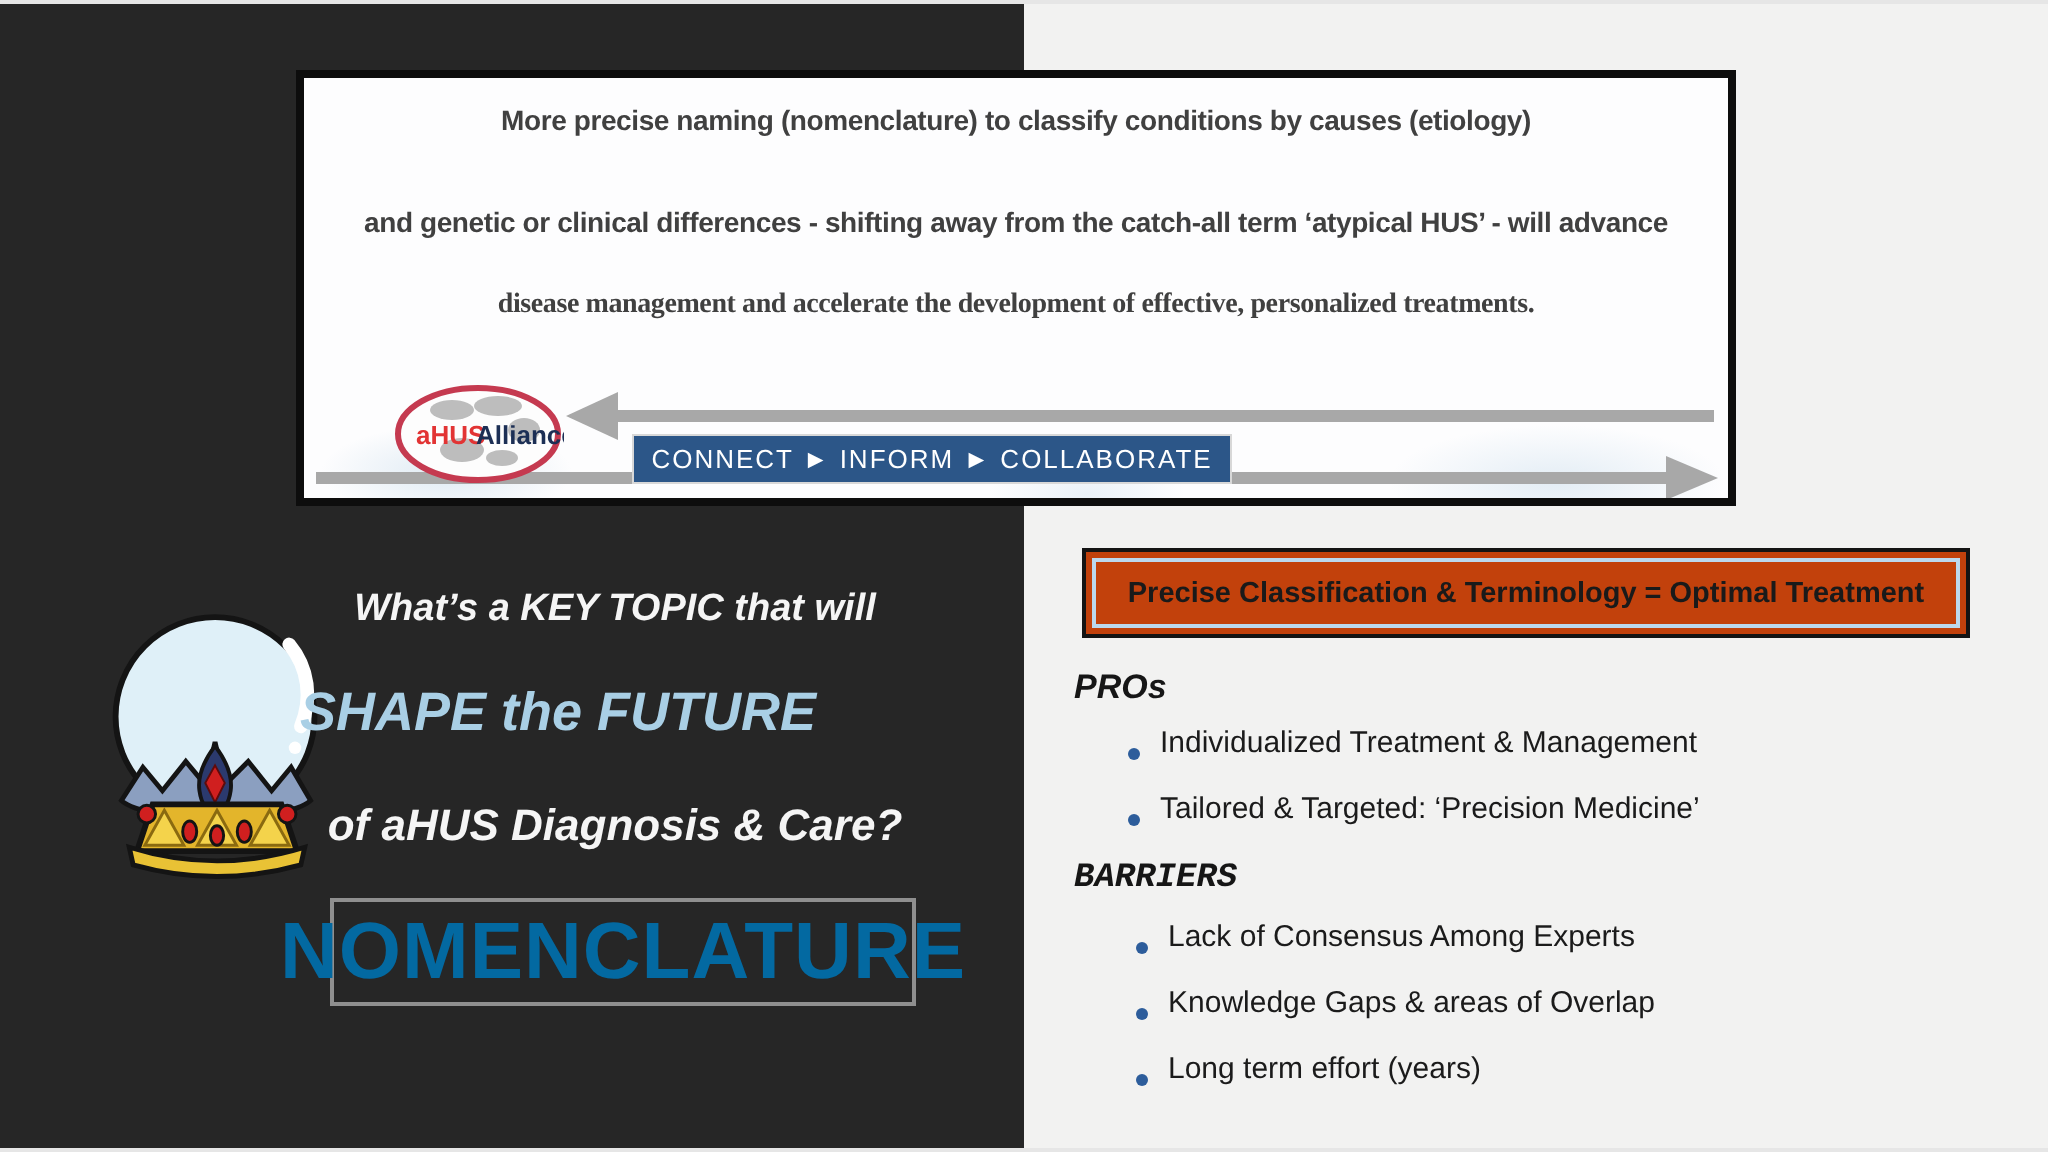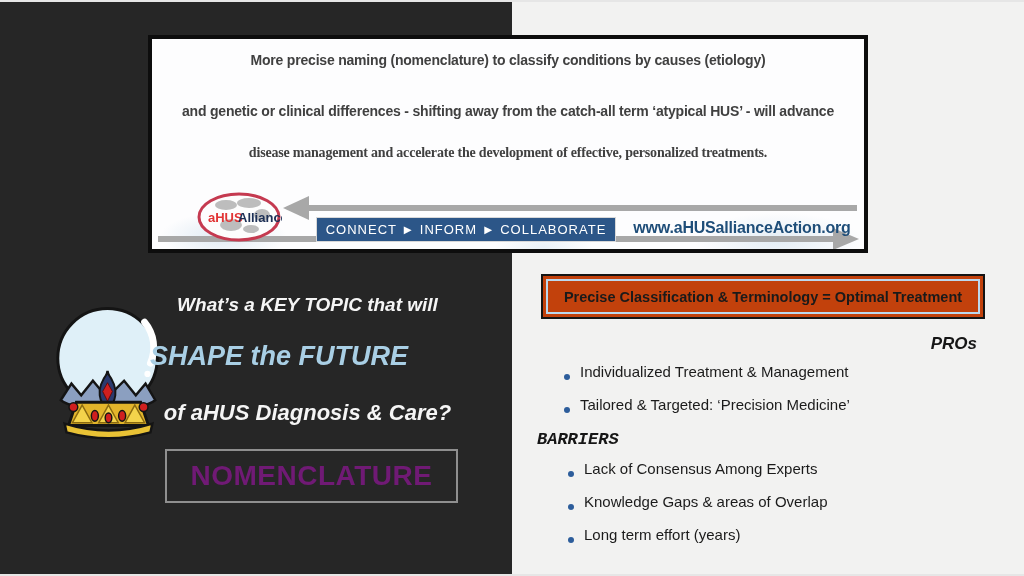--- a/index.html
+++ b/index.html
@@ -34,31 +34,31 @@
   
   .crystal-ball{position:absolute;left:50px;top:300px;}
   .q1{position:absolute;left:150px;top:294px;width:315px;text-align:center;
       font-size:19px;font-style:italic;font-weight:bold;color:#f5f5f5;}
   .q2{position:absolute;left:150px;top:341px;width:315px;text-align:left;
       font-size:27px;font-style:italic;font-weight:bold;color:#a9cfe5;}
   .q3{position:absolute;left:150px;top:400px;width:315px;text-align:center;
       font-size:22px;font-style:italic;font-weight:bold;color:#f5f5f5;}
   .nom-box{position:absolute;left:165px;top:449px;width:293px;height:54px;
            border:2px solid #8f8f8f;display:flex;align-items:center;justify-content:center;}
-  .nom-box span{font-size:28px;font-weight:bold;letter-spacing:0.5px;color:#701a75;white-space:nowrap;}
+  .nom-box span{font-size:40px;font-weight:bold;letter-spacing:0.5px;color:#0369a1;white-space:nowrap;}
 
   
   .headline-box{position:absolute;left:541px;top:274px;width:444px;height:45px;
                 border:2px solid #141414;background:#c2410c;padding:3px;}
   .headline-inner{width:100%;height:100%;border:2px solid #bcd8ee;
                   display:flex;align-items:center;justify-content:center;}
   .headline-inner span{font-size:14.5px;font-weight:bold;color:#1a1a1a;white-space:nowrap;}
   .right-content{position:absolute;left:537px;top:334px;width:440px;color:#1a1a1a;}
   .section-label{font-size:17px;font-weight:bold;font-style:italic;color:#161616;}
-  .lbl-pros{margin:0 0 9px 0;text-align:right;}
+  .lbl-pros{margin:0 0 9px 0;}
   .lbl-barriers{margin:17px 0 11px 0;font-family:Liberation Mono, monospace;}
   .bullet-row{display:flex;align-items:flex-end;margin:0 0 16px 27px;}
   .bullet-dot{width:6px;height:6px;border-radius:50%;background:#2d5d9b;
               margin-right:10px;flex:0 0 auto;}
   .bullet-row span{font-size:15px;color:#1b1b1b;white-space:nowrap;}
   .barriers .bullet-row{margin-left:31px;margin-bottom:16px;}
 </style>
 </head>
 <body>
 
@@ -96,21 +96,20 @@
           <ellipse cx="55" cy="38" rx="8" ry="4"></ellipse>
         </g>
         <text x="12" y="31" font-family="Liberation Sans, sans-serif" font-size="13" font-weight="bold" fill="#e23434">aHUS</text>
         <text x="42" y="31" font-family="Liberation Sans, sans-serif" font-size="13" font-weight="bold" fill="#1c2f55">Alliance</text>
       </svg>
     </div>
 
     <div class="connect-bar">
       <span>CONNECT  ►  INFORM  ►  COLLABORATE</span>
     </div>
-    <div class="website">www.aHUSallianceAction.org</div>
   </div>
 
   <div class="crystal-ball">
     <svg width="117" height="140" viewBox="0 0 120 142">
       <circle cx="59" cy="59" r="51" fill="#dff0f8" stroke="#141414" stroke-width="3"></circle>
       <path d="M97 22 C107 34 109 50 103 64" fill="none" stroke="#ffffff" stroke-width="7" stroke-linecap="round"></path>
       <circle cx="100" cy="75" r="3.2" fill="#ffffff"></circle>
       <path d="M11 102 L22 85 L32 97 L44 82 L54 94 L59 72 L64 94 L76 82 L88 97 L98 85 L108 102
                C95 114 24 114 11 102 Z" fill="#8b9fc0" stroke="#141414" stroke-width="2.5"></path>
       <path d="M59 74 C65 82 68 90 67 97 C66 104 63 108 59 110 C55 108 52 104 51 97 C50 90 53 82 59 74 Z" fill="#2b3a6e" stroke="#141414" stroke-width="2"></path>

